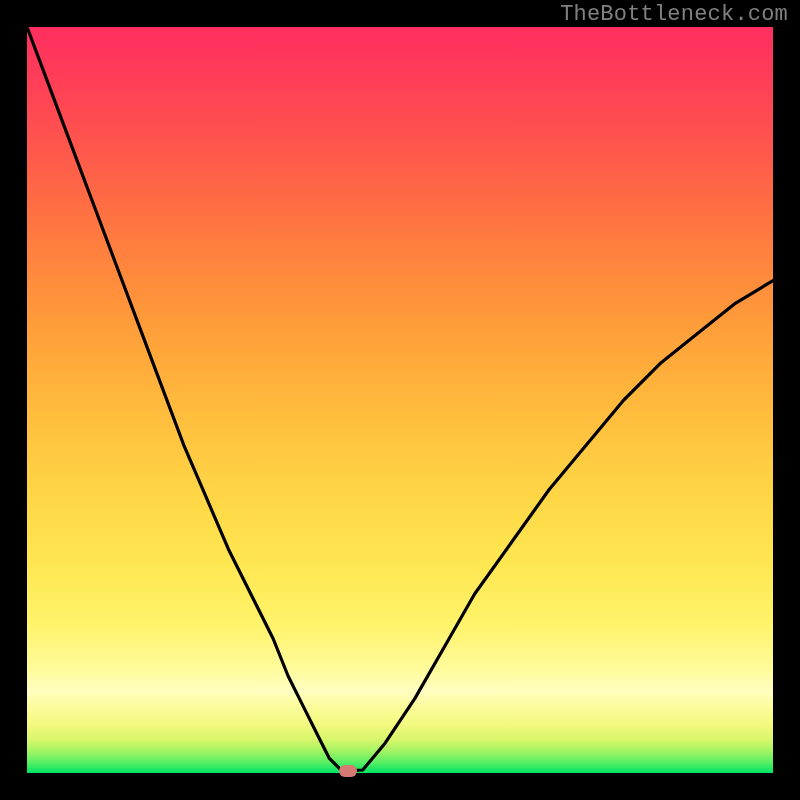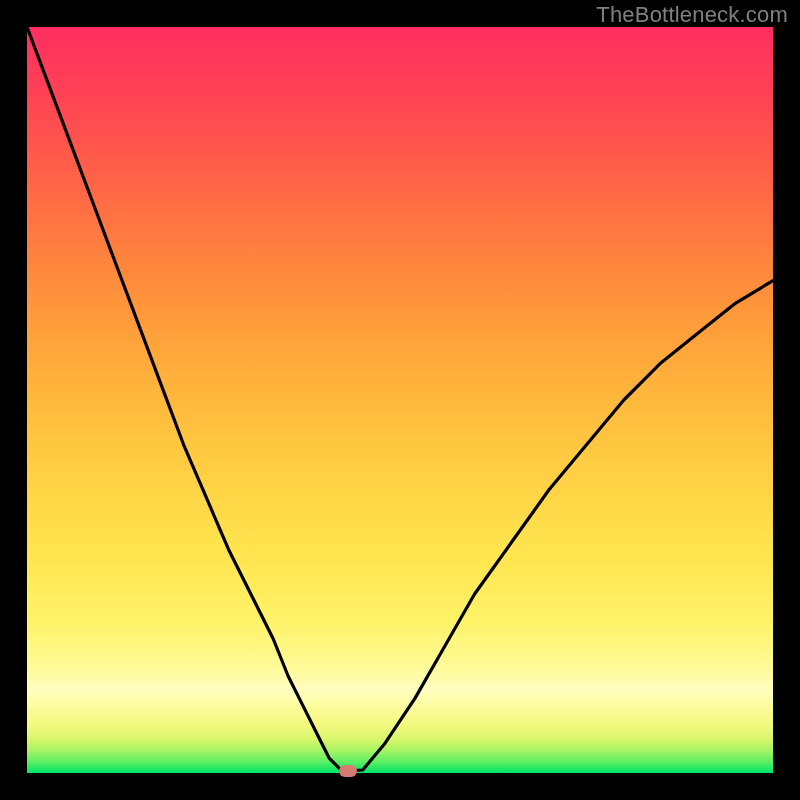--- a/index.html
+++ b/index.html
@@ -11,20 +11,21 @@
     overflow: hidden;
     font-family: Arial, Helvetica, sans-serif;
   }
   .frame {
     position: absolute;
     left: 0;
     top: 0;
     width: 800px;
     height: 800px;
     background: #000;
+    font-family: Liberation Mono, monospace;
   }
   .watermark {
     position: absolute;
     top: 2px;
     right: 12px;
     color: #808080;
     font-size: 22px;
     font-weight: 500;
     letter-spacing: 0.2px;
   }

